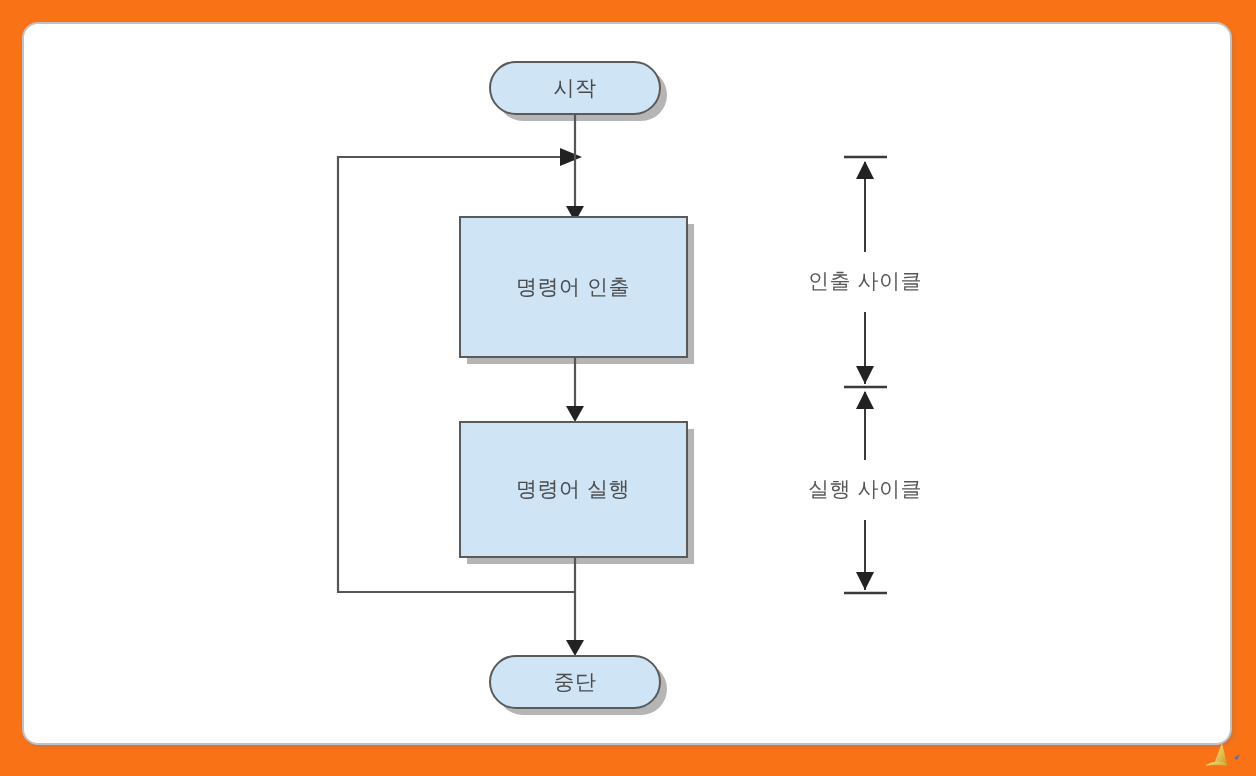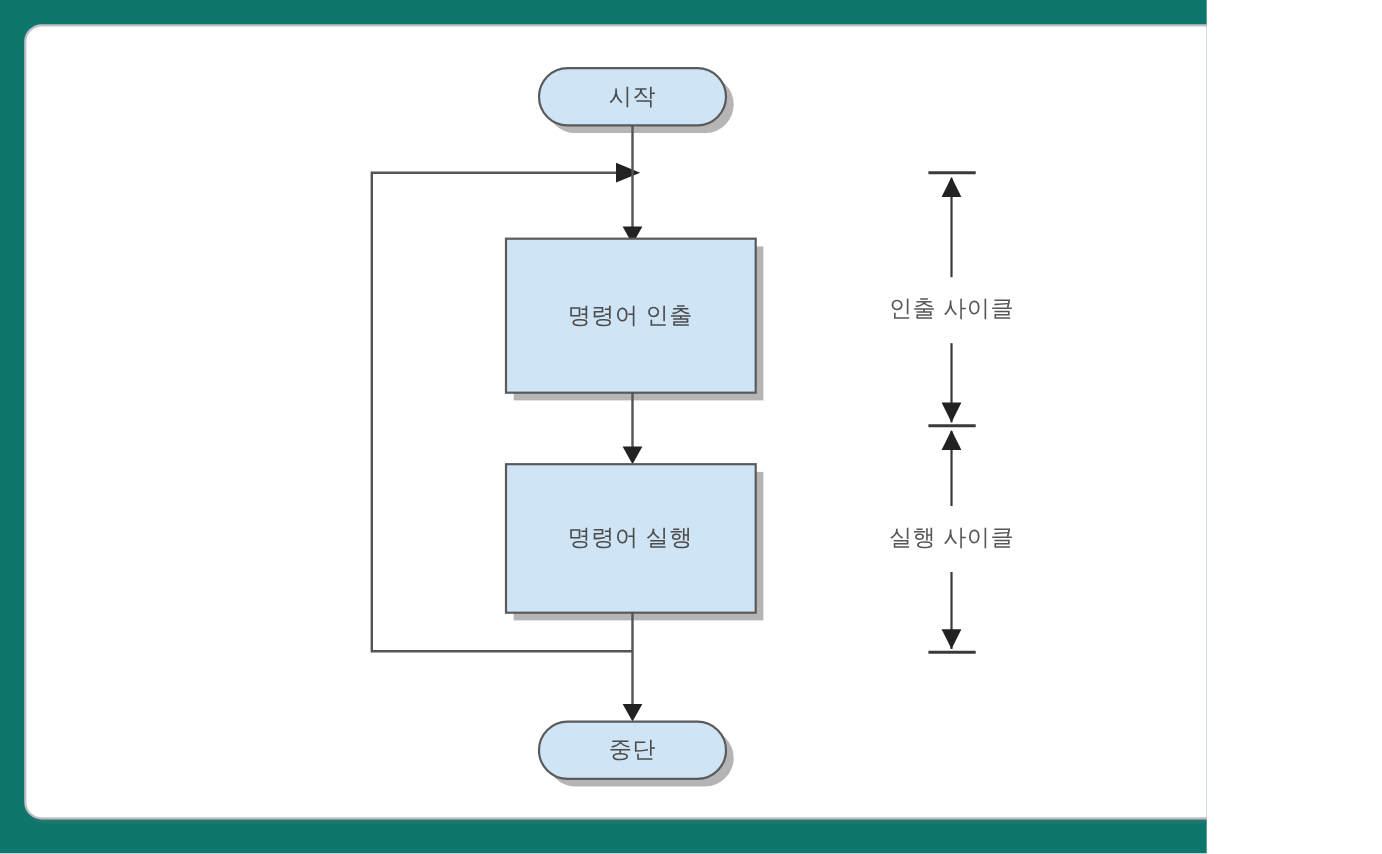--- a/index.html
+++ b/index.html
@@ -6,23 +6,23 @@
   html, body {
     margin: 0;
     padding: 0;
     background: #ffffff;
   }
   body {
     font-family: "Liberation Sans", "DejaVu Sans", sans-serif;
   }
   #canvas {
     position: relative;
-    width: 1097px;
+    width: 1256px;
     height: 776px;
-    background: #0f766e;
+    background: #f97316;
     overflow: hidden;
   }
   
   #outer-frame {
     position: absolute;
     left: 22px;
     top: 22px;
     width: 1210px;
     height: 723px;
     border: 2px solid #bfc1c6;

